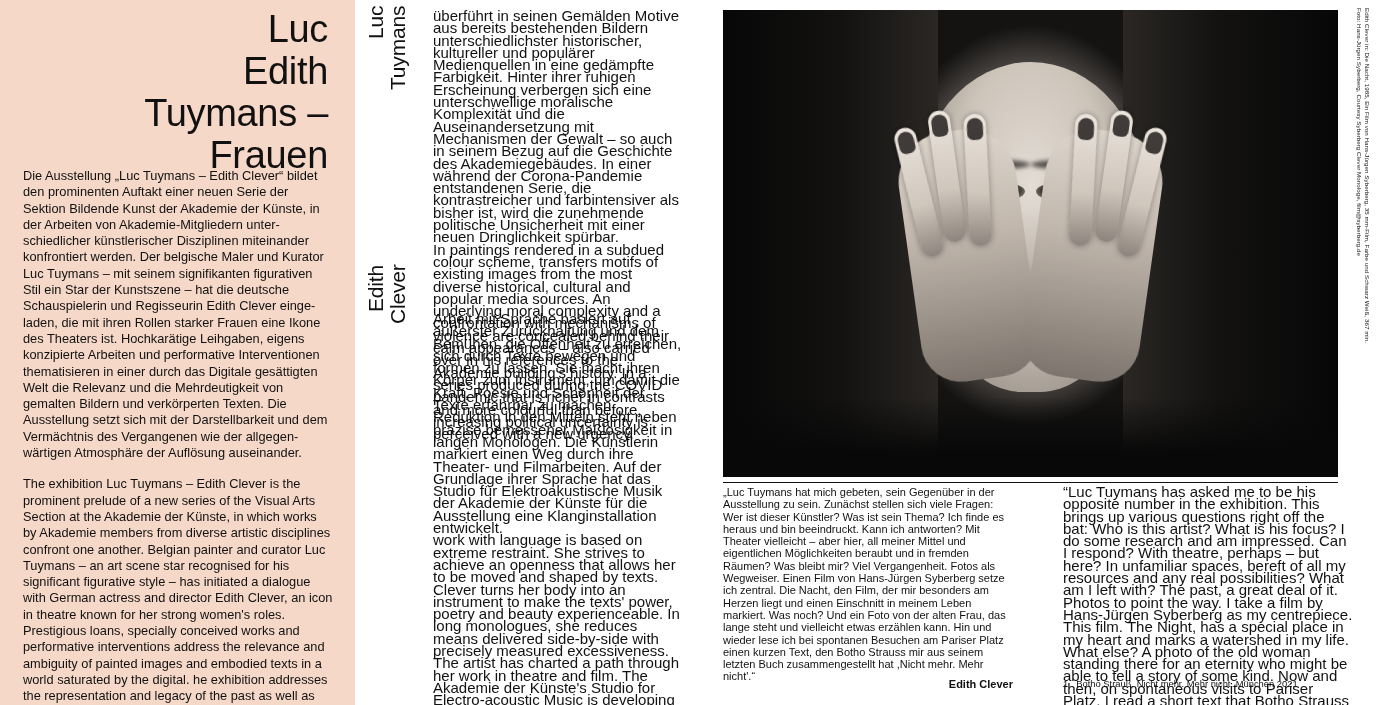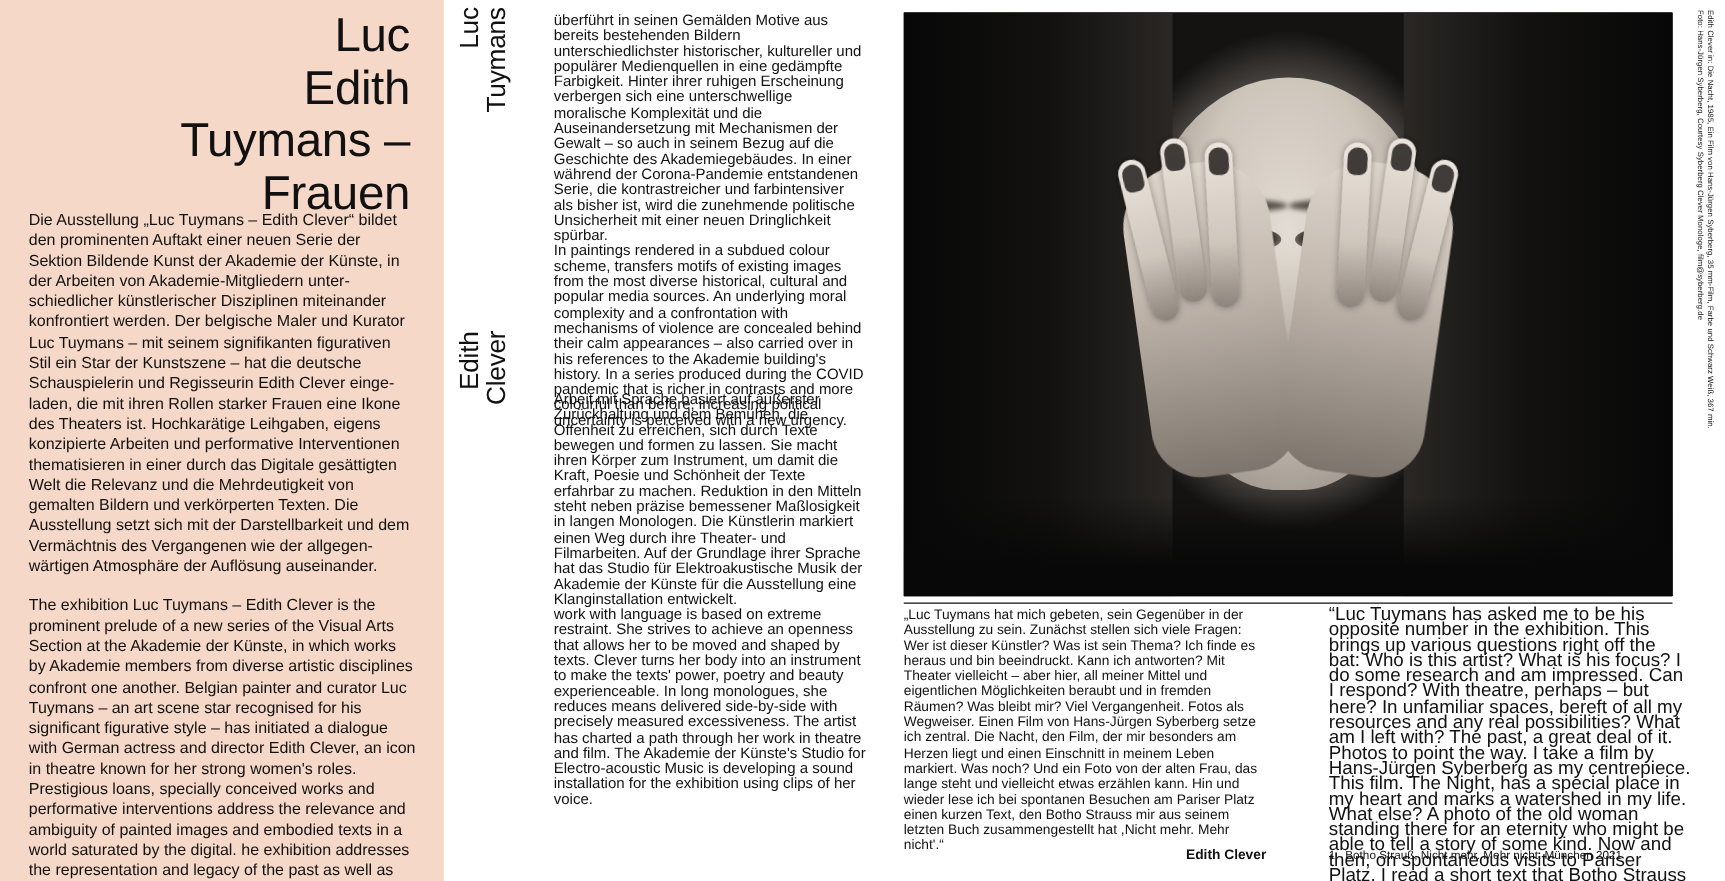--- a/index.html
+++ b/index.html
@@ -75,23 +75,23 @@
     letter-spacing: -0.2px;
     color: #111111;
     text-align: right;
     white-space: pre;
   }
   .vert-label.l1 { left: 0px; top: 6px; height: 140px; }
   .vert-label.l2 { left: 0px; top: 265px; height: 110px; }
 
   .mid-text {
     position: absolute;
-    left: 78px;
+    left: 68px;
     width: 250px;
-    font-size: 12px;
+    font-size: 15px;
     line-height: 12.3px;
     color: #111111;
   }
   .mid-text.t1 { top: 10px; }
   .mid-text.t2 { top: 265px; margin-top: 48px; }
   .mid-text p { margin: 0; }
   .mid-text p.gap { margin-top: 0px; }
 
   
   .photo-wrap {

